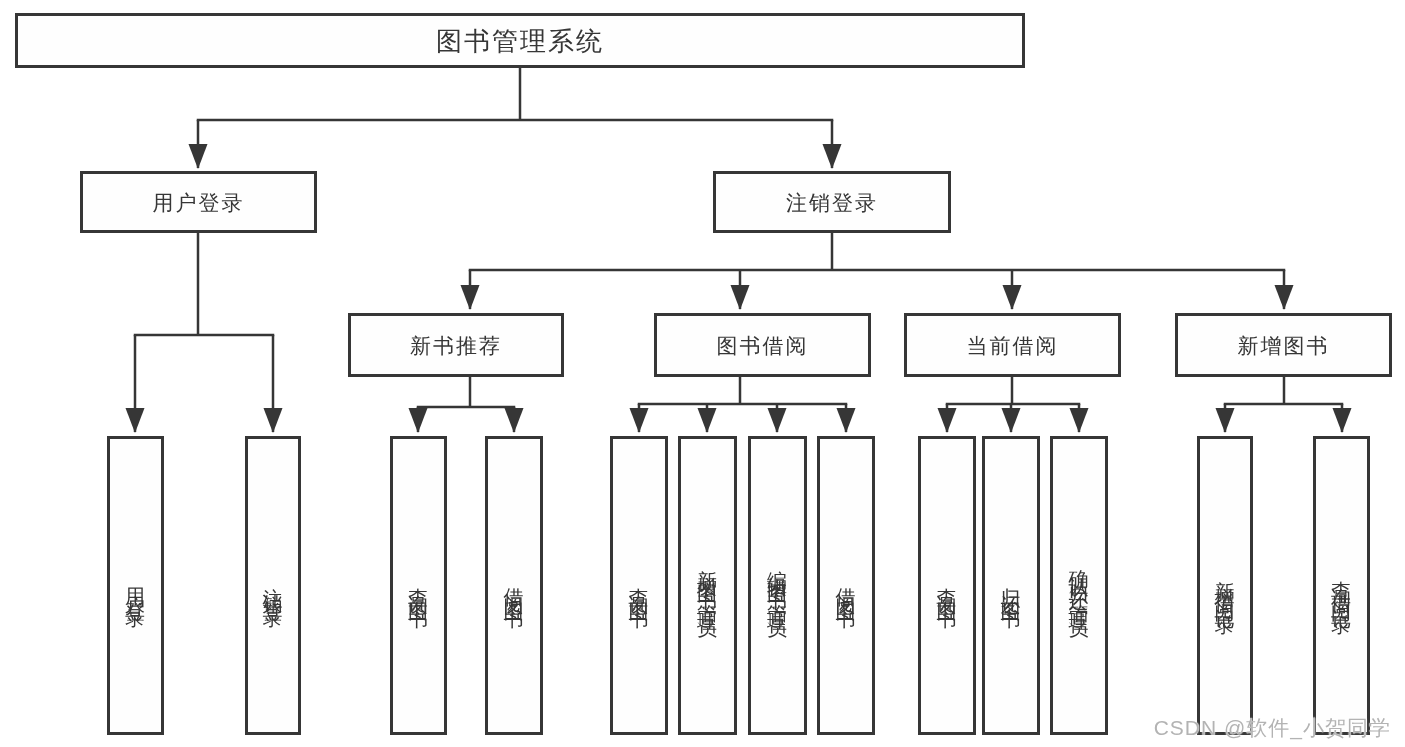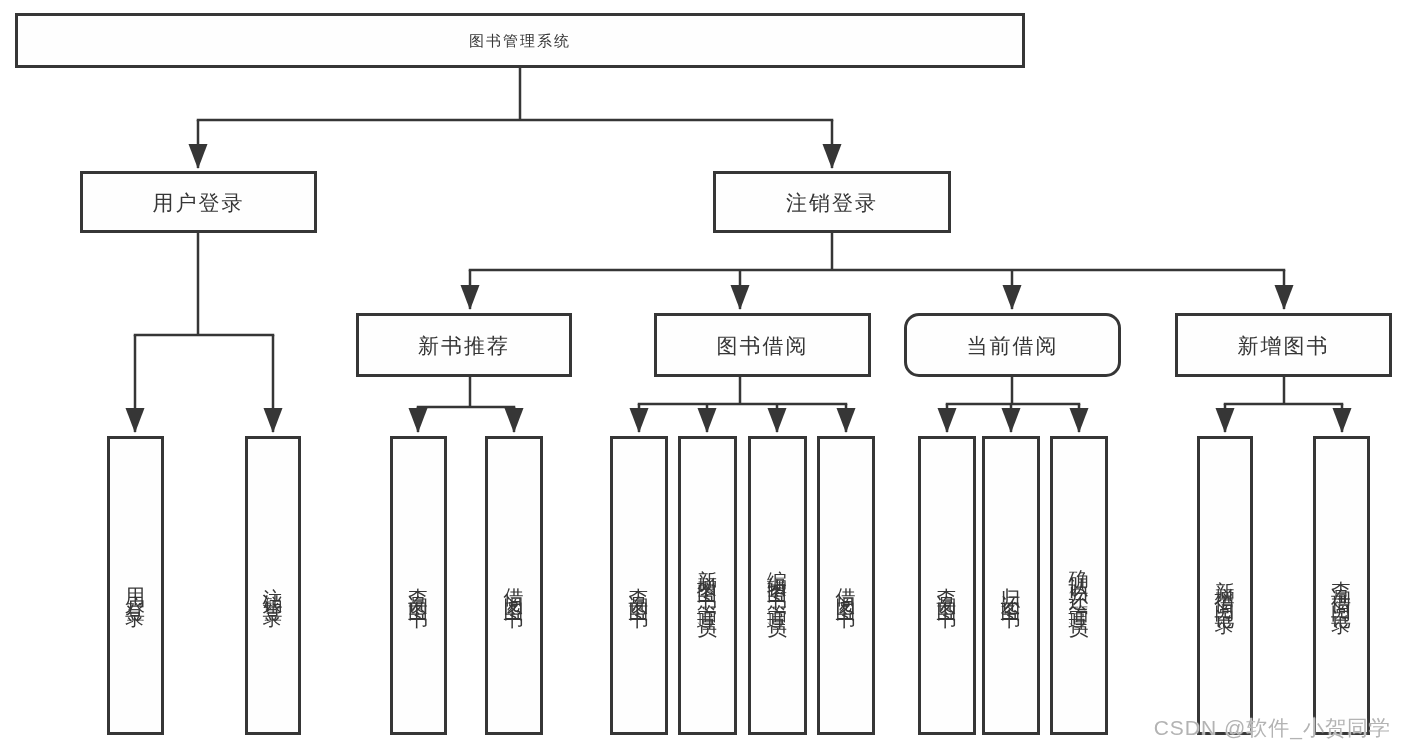--- a/index.html
+++ b/index.html
@@ -26,28 +26,28 @@
     line-height:1;
   }
   .leaf{
     writing-mode:vertical-rl;
     font-size:20px;
     letter-spacing:7px;
     top:436px;
     height:299px;
   }
   
-  .b-root{left:15px;top:13px;width:1010px;height:55px;font-size:15px;}
+  .b-root{left:15px;top:13px;width:1010px;height:55px;font-size:26px;}
   
   .b-user{left:80px;top:171px;width:237px;height:62px;}
   .b-mgmt{left:713px;top:171px;width:238px;height:62px;}
   
-  .b-rec{left:356px;top:313px;width:216px;height:64px;}
+  .b-rec{left:348px;top:313px;width:216px;height:64px;}
   .b-bor{left:632px;top:313px;width:217px;height:64px;margin-left:22px;}
-  .b-cur{left:904px;top:313px;width:217px;height:64px;border-radius:15px;}
+  .b-cur{left:904px;top:313px;width:217px;height:64px;}
   .b-log{left:1175px;top:313px;width:217px;height:64px;}
   
   .l1{left:107px;width:57px;}
   .l2{left:245px;width:56px;}
   .l3{left:390px;width:57px;}
   .l4{left:485px;width:58px;}
   .l5{left:610px;width:58px;}
   .l6{left:678px;width:59px;}
   .l7{left:748px;width:59px;}
   .l8{left:817px;width:58px;}

